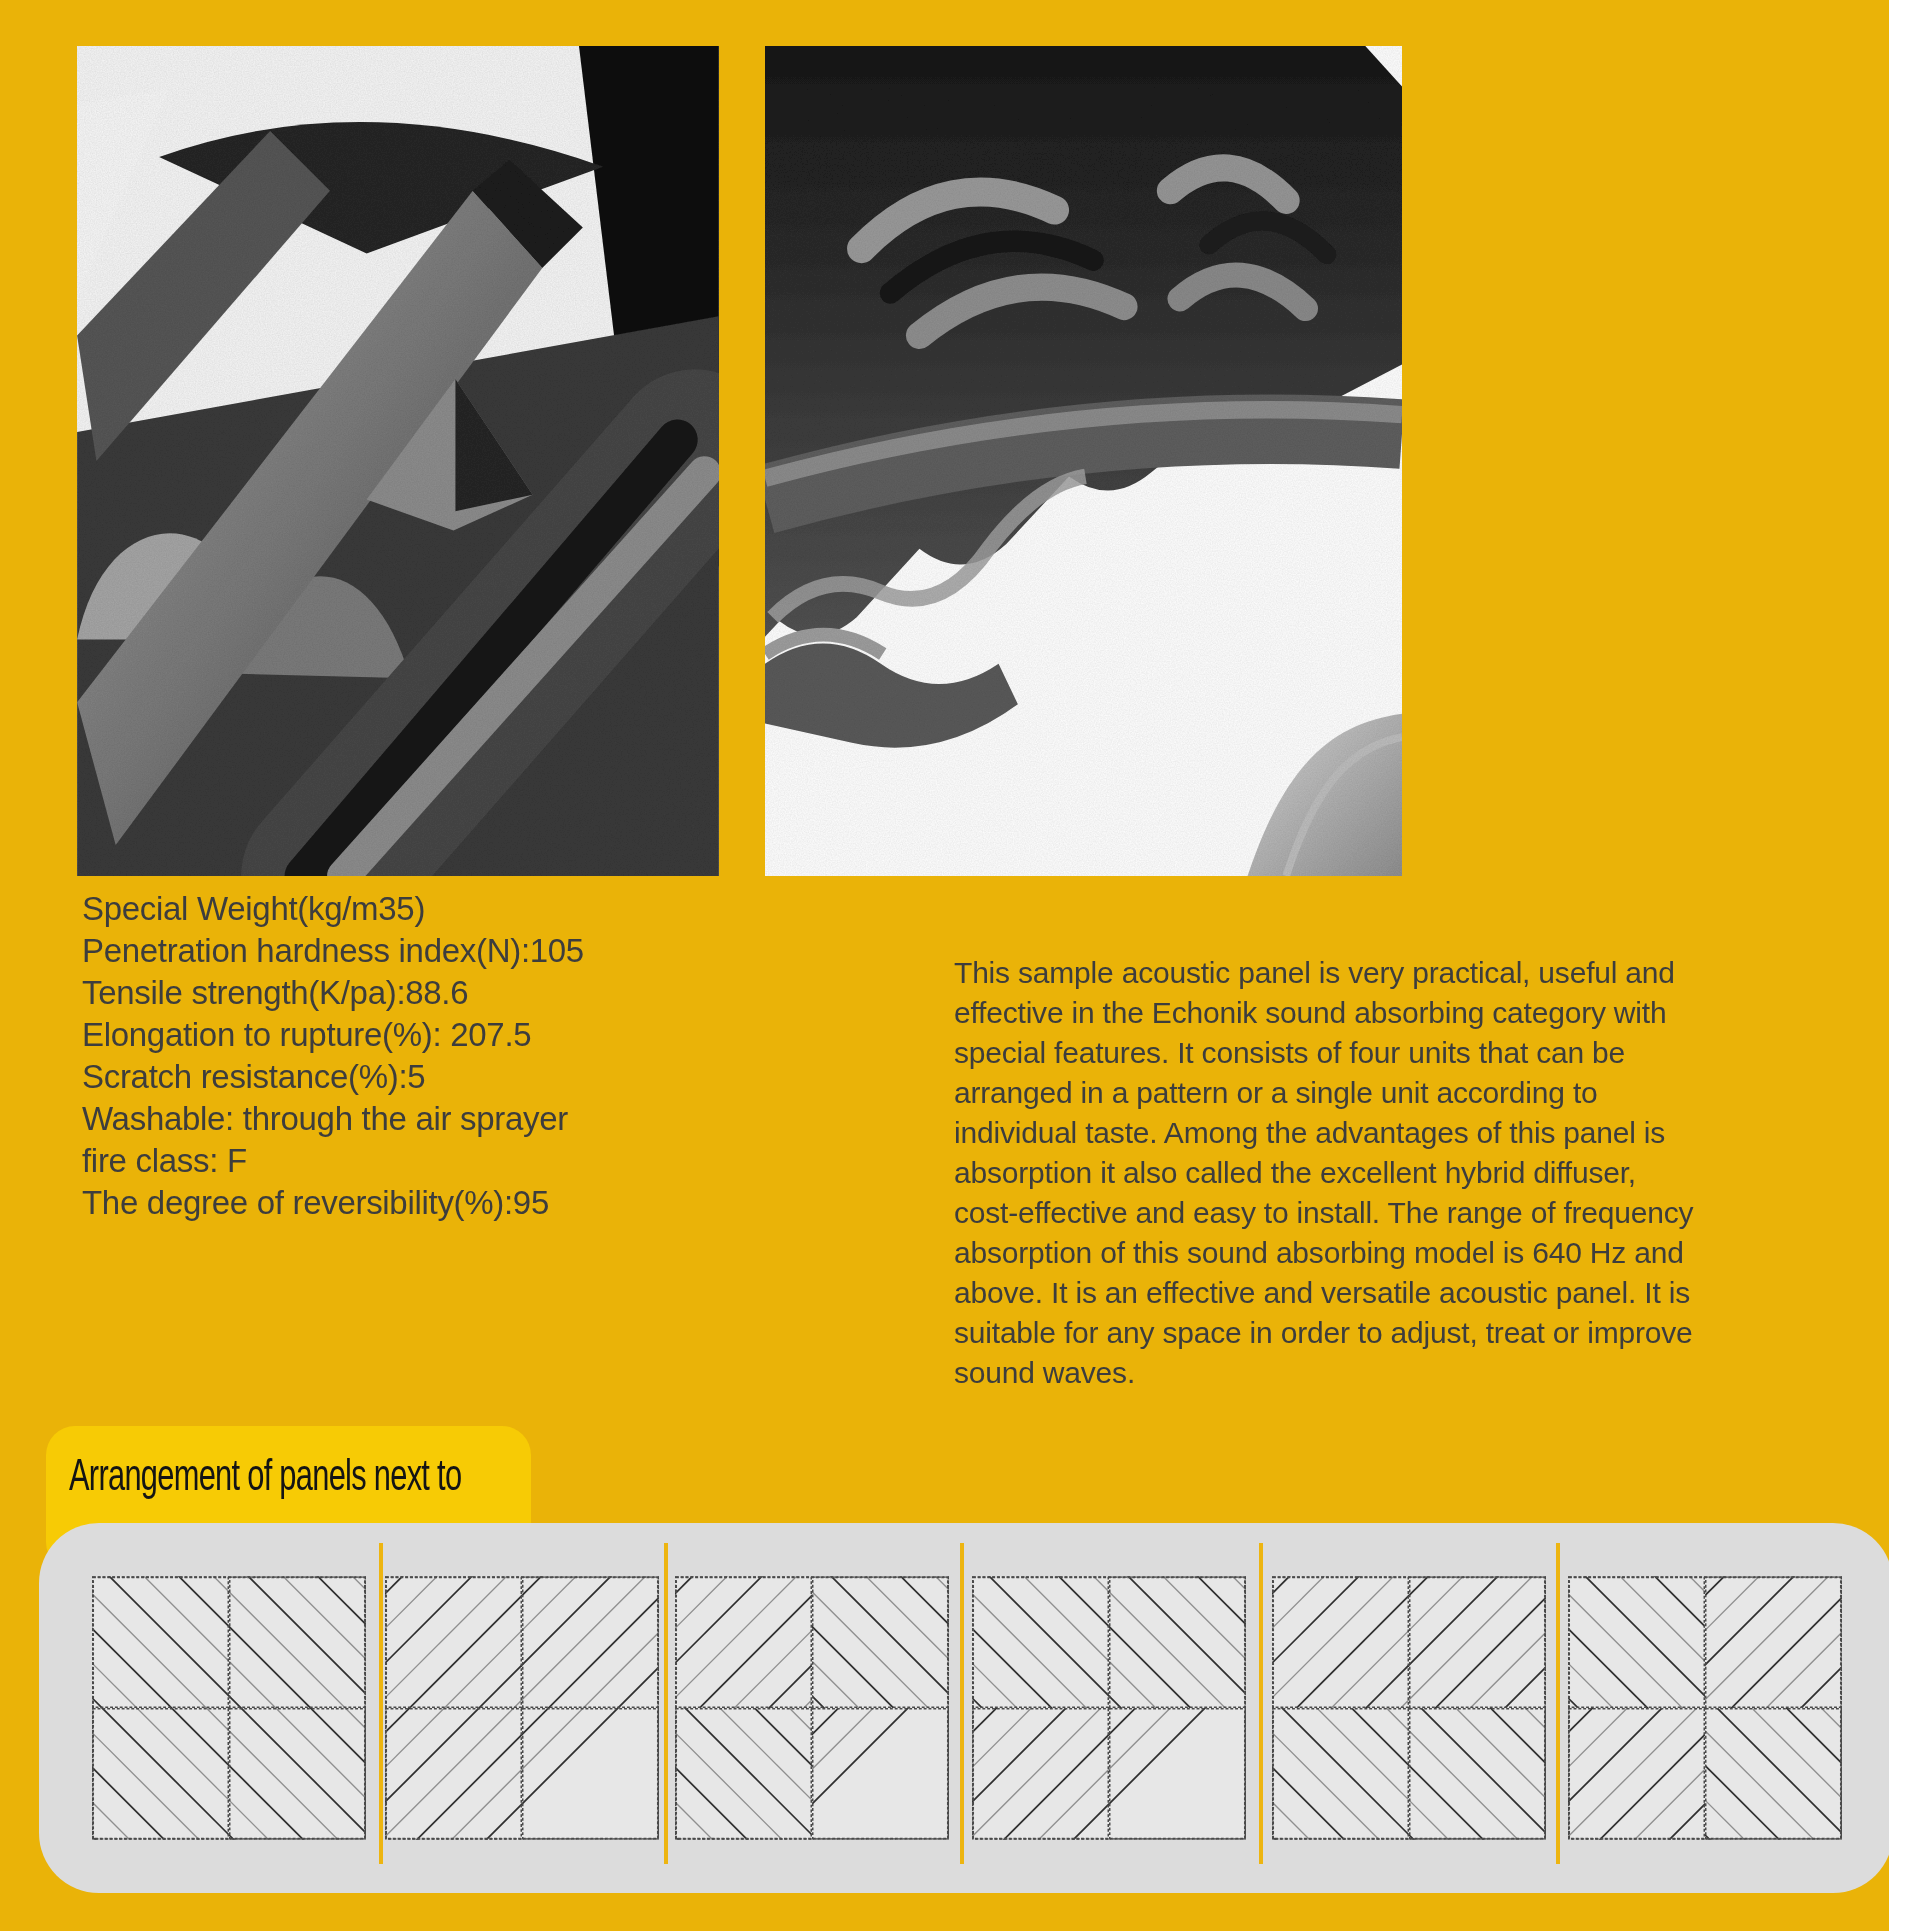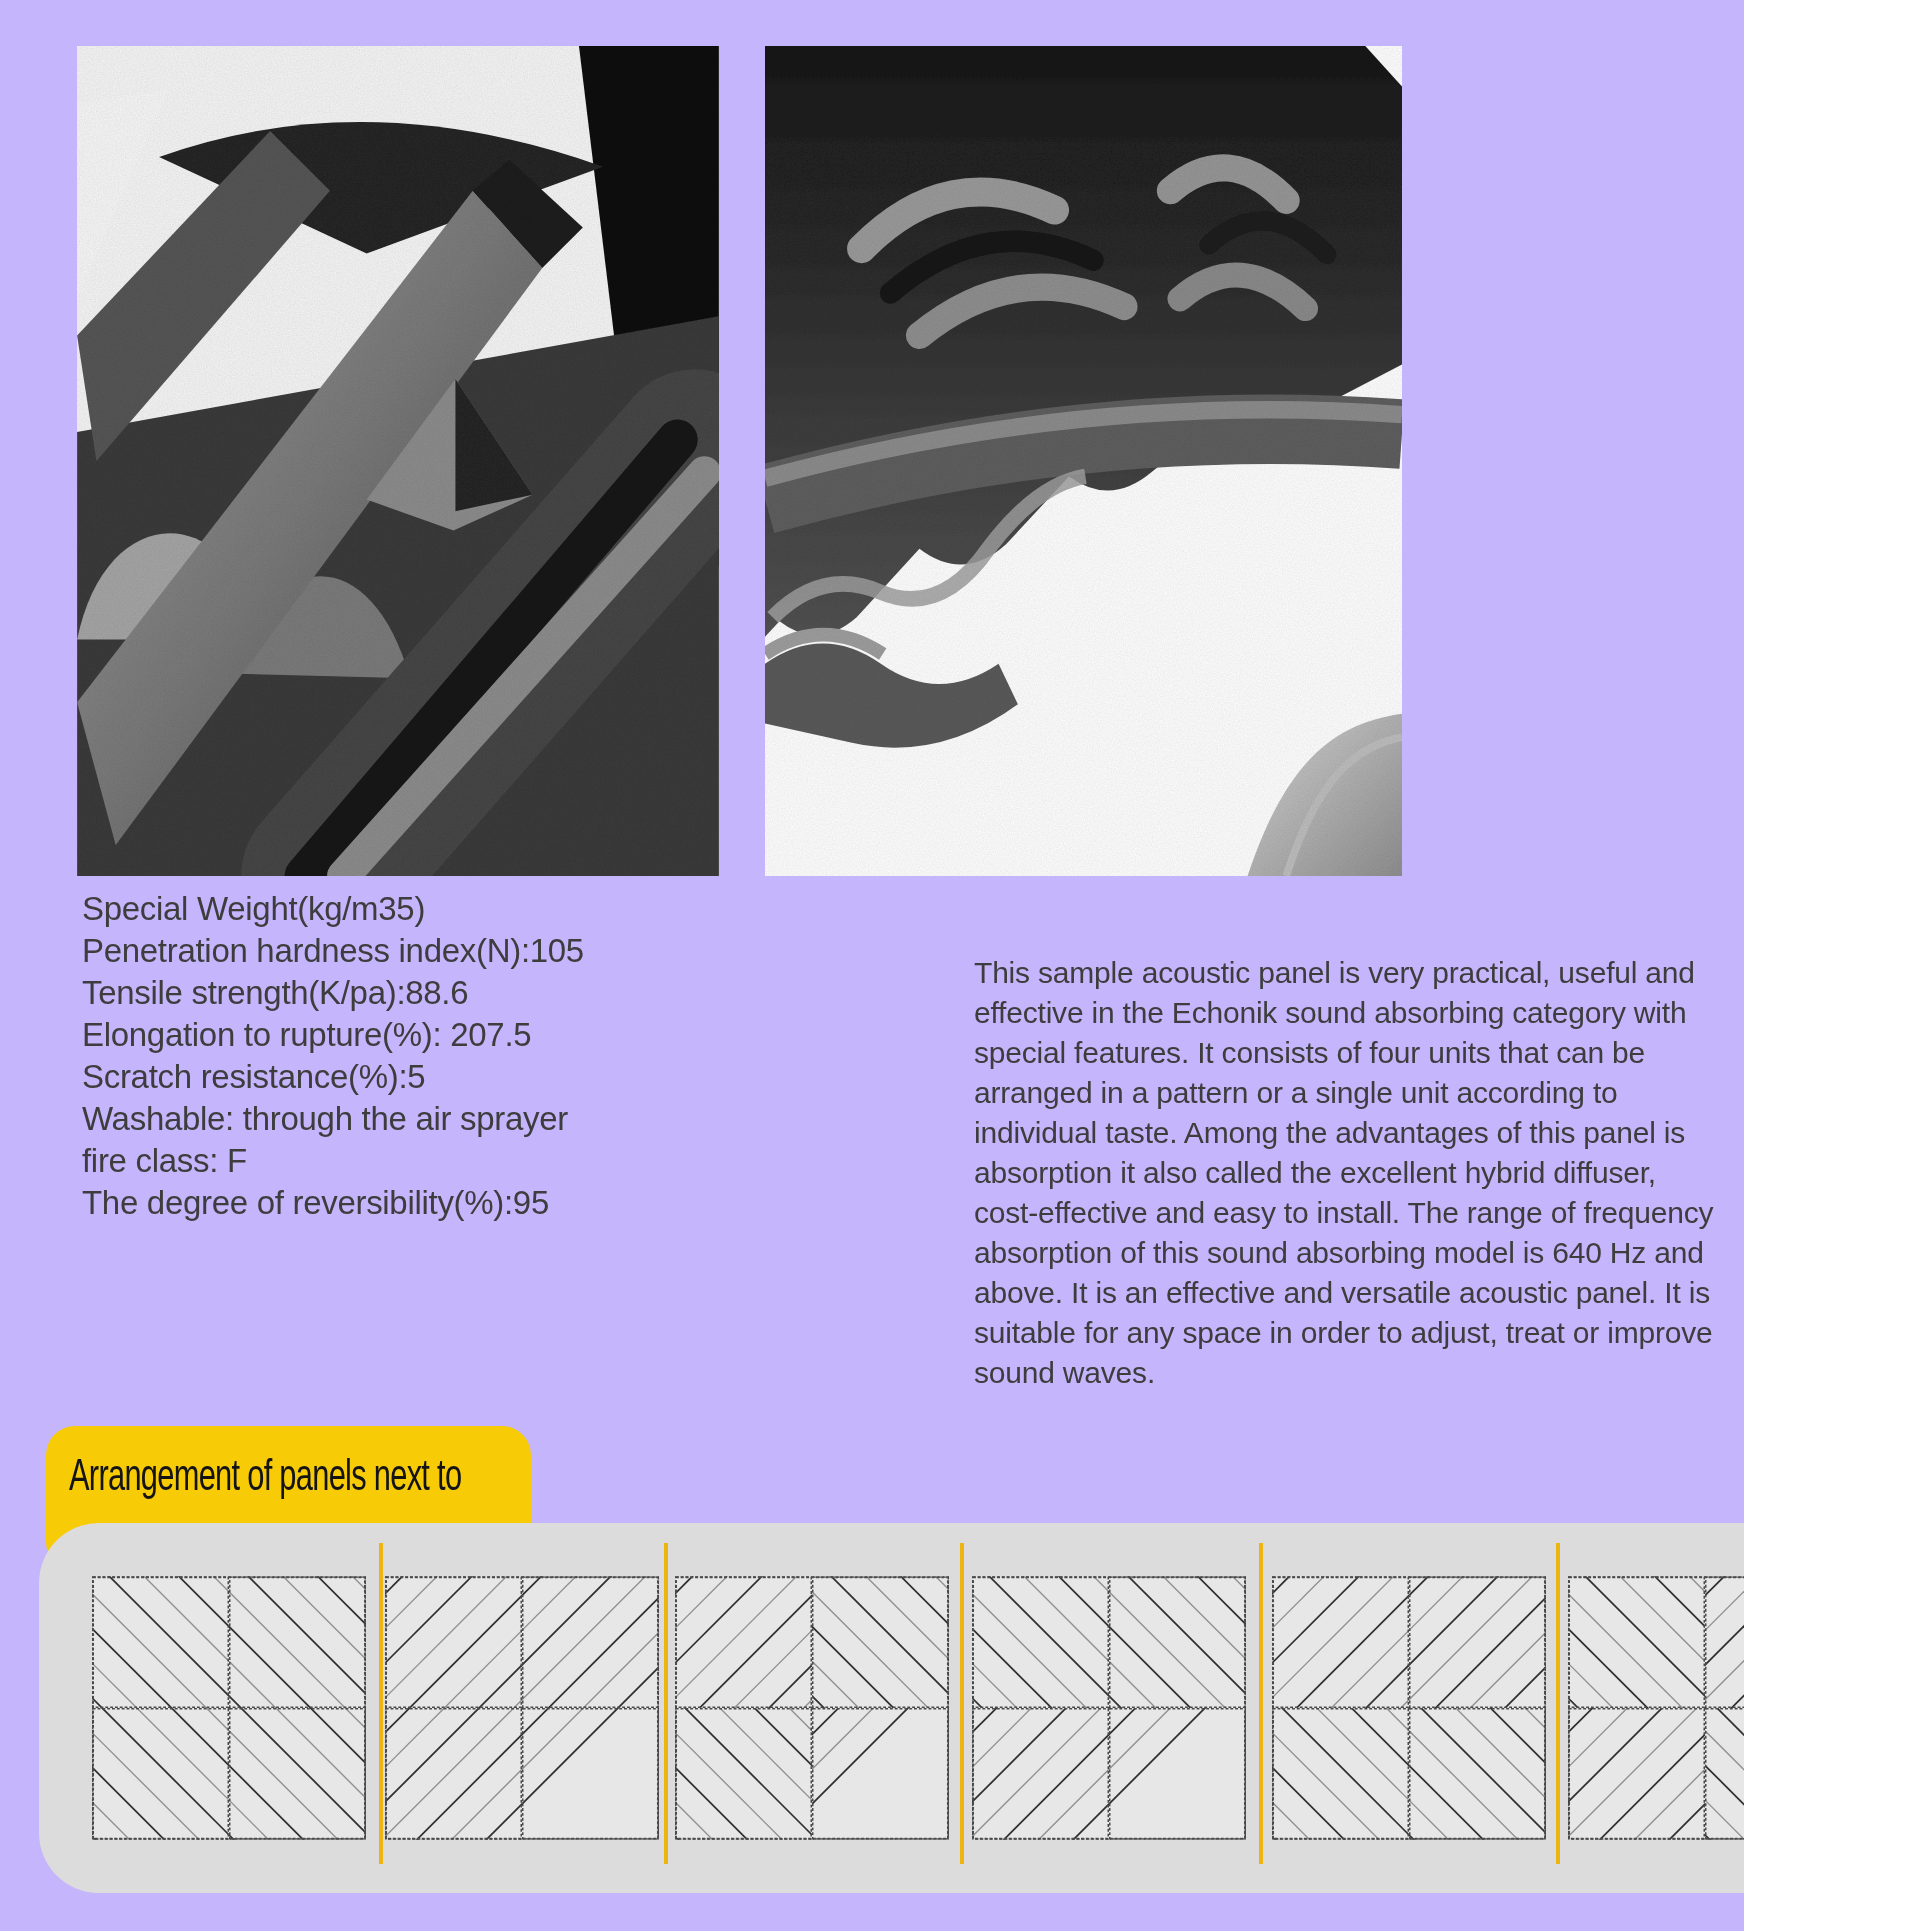--- a/index.html
+++ b/index.html
@@ -1,33 +1,32 @@
 <!DOCTYPE html>
 <html><head>
 <meta charset="utf-8">
 <style>
   html,body{margin:0;padding:0;background:#ffffff;}
   .page{
-    position:relative;width:1744px;height:1931px;background:#c4b5fd;overflow:hidden;
+    position:relative;width:1889px;height:1931px;background:#eab308;overflow:hidden;
     font-family:"Liberation Sans", sans-serif;color:#3e3e3e;
   }
   .photo{position:absolute;top:46px;overflow:hidden;background:#fff;}
   .photo svg{display:block;}
   #photo-left{left:77px;width:642px;height:830px;}
   #photo-right{left:765px;width:637px;height:830px;}
 
   .specs{
     position:absolute;left:82px;top:888px;width:637px;
     font-size:33px;line-height:42px;letter-spacing:-0.3px;color:#3d3d3d;
   }
   .description{
     position:absolute;left:954px;top:913px;width:857px;
     font-size:30px;line-height:40px;letter-spacing:-0.2px;color:#3d3d3d;
     white-space:pre-line;
-    margin-left:20px;
   }
   .description p{margin:0;white-space:pre-line;}
 
   .banner{
     position:absolute;left:46px;top:1426px;width:485px;height:145px;
     border-radius:29px;z-index:1;
   }
   .banner-label{
     display:inline-block;margin:24px 0 0 23px;font-size:44px;color:#141414;
     letter-spacing:-1px;transform:scaleX(0.70);transform-origin:left center;

